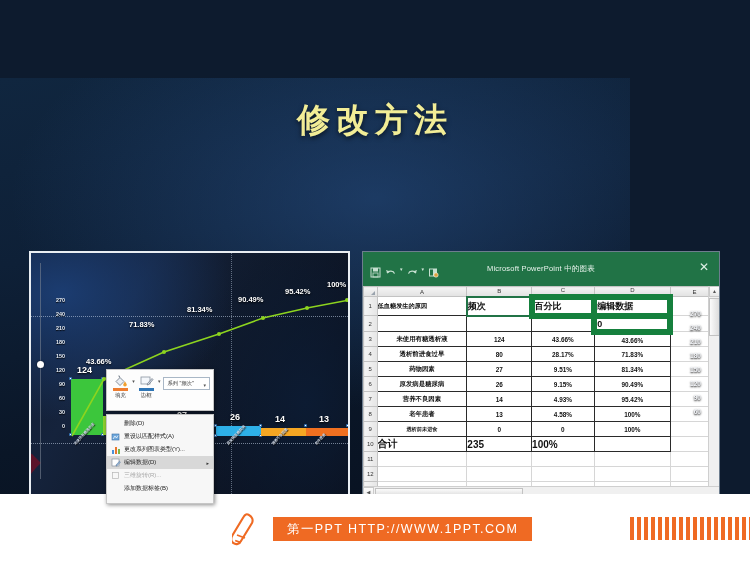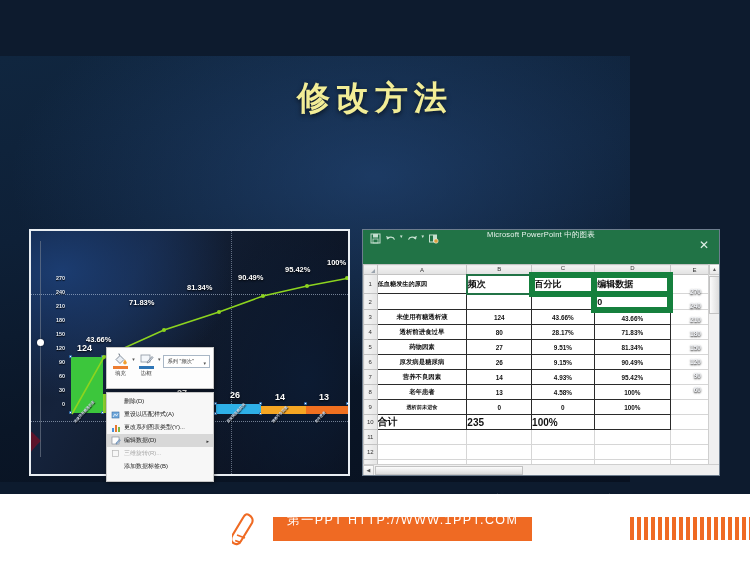--- a/index.html
+++ b/index.html
@@ -56,21 +56,21 @@
     border-radius: 50%; background: conic-gradient(#e2700e 0 60%, #f6b87a 60% 100%);
     z-index: 2;
   }
   #logo .corner {
     position: absolute; right: 6px; bottom: 5px; width: 0; height: 0;
     border-left: 9px solid transparent; border-bottom: 9px solid #ffd9b0;
   }
 
   
   #body {
-    position: absolute; left: 0; top: 56px; width: 630px; height: 426px;
+    position: absolute; left: 0; top: 78px; width: 630px; height: 426px;
     background:
       radial-gradient(ellipse 520px 300px at 375px 120px, rgba(40,80,135,.55) 0%, rgba(18,40,72,0) 70%),
       linear-gradient(170deg, #10263f 0%, #0e2037 35%, #0a1627 70%, #081120 100%);
   }
   #title {
     position: absolute; left: 0; top: 20px; width: 750px; text-align: center;
     font-size: 33px; font-weight: bold; color: #f2ed96;
     letter-spacing: 6px; text-shadow: 0 2px 5px rgba(0,0,0,.65);
   }
   #subtitle {
@@ -174,21 +174,21 @@
   .ctx-ico { width: 10px; height: 10px; flex: 0 0 10px; position: relative; }
   .ctx-arrow { position: absolute; right: 4px; font-size: 5px; color:#333; }
 
   
   #excel-panel {
     position: absolute; left: 362px; top: 173px; width: 358px; height: 247px;
     border: 1px solid #6d7d8e; background: #fff; overflow: hidden;
   }
   #excel-title {
     height: 34px; background: #217346; position: relative;
-    display:flex; align-items:flex-start;
+    display:flex; align-items:center;
   }
   #excel-qat { display:flex; align-items:center; gap:4px; padding-left: 7px; }
   .qat-ico { width:11px; height:11px; position:relative; opacity:.95; }
   .qat-dot { font-size: 5px; color:#cfe6d8; }
   #excel-title-text {
     position:absolute; left:0; right:0; text-align:center;
     color:#eaf4ee; font-size: 7.5px; letter-spacing:.2px;
   }
   #excel-close {
     position:absolute; right: 8px; top: 9px; width:14px; height:14px;
@@ -249,21 +249,21 @@
   }
 
   
   #footer {
     position: absolute; left: 0; top: 494px; width: 750px; height: 68px;
     background: #ffffff;
   }
   #footer-bar {
     position: absolute; left: 273px; top: 23px; height: 21px;
     background: #ef6a23; color: #fff; font-size: 12.5px;
-    padding: 12px 14px; display: flex; align-items: flex-end; letter-spacing: 1.4px;
+    padding: 12px 14px; display: flex; align-items: center; letter-spacing: 1.4px;
     white-space: nowrap;
   }
   #footer-stripes { position:absolute; left: 630px; top: 23px; height: 23px; display:flex; gap: 3px; }
   .stripe { width: 4px; height: 23px; background:#ef6a23; }
   #pencil {
     position: absolute; left: 232px; top: 19px; width: 26px; height: 33px;
   }
 </style>
 </head>
 <body>

